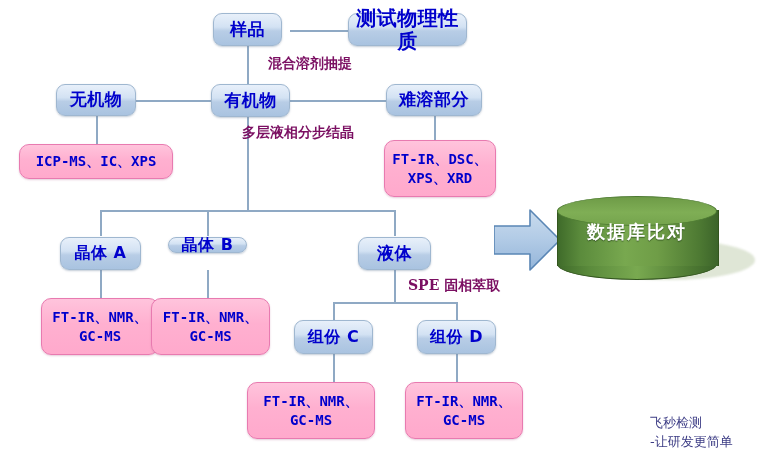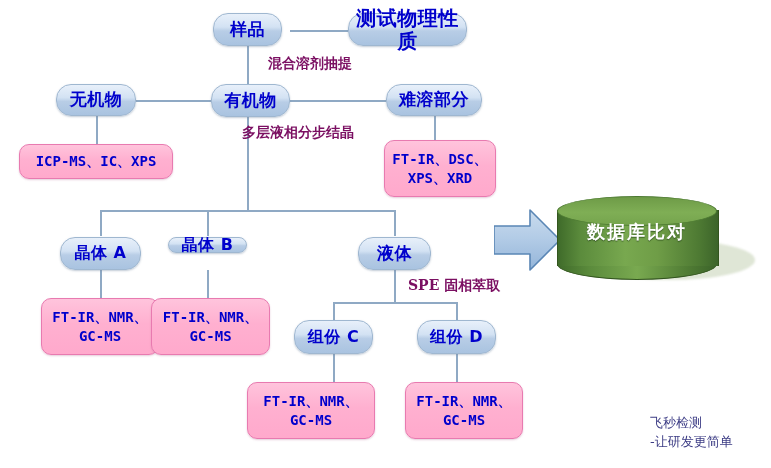--- a/index.html
+++ b/index.html
@@ -23,21 +23,21 @@
     position: absolute;
     background: #8fa9c4;
   }
   .line.h { height: 2px; }
   .line.v { width: 2px; }
 
   
   .node {
     position: absolute;
     box-sizing: border-box;
-    border-radius: 15px;
+    border-radius: 9px;
     border: 1px solid #9fb7d0;
     background: linear-gradient(to bottom,
         #e8f0fa 0%,
         #d3e2f3 42%,
         #b8cde6 55%,
         #a9c3e0 100%);
     color: #0000cc;
     font-weight: bold;
     display: flex;
     align-items: center;

